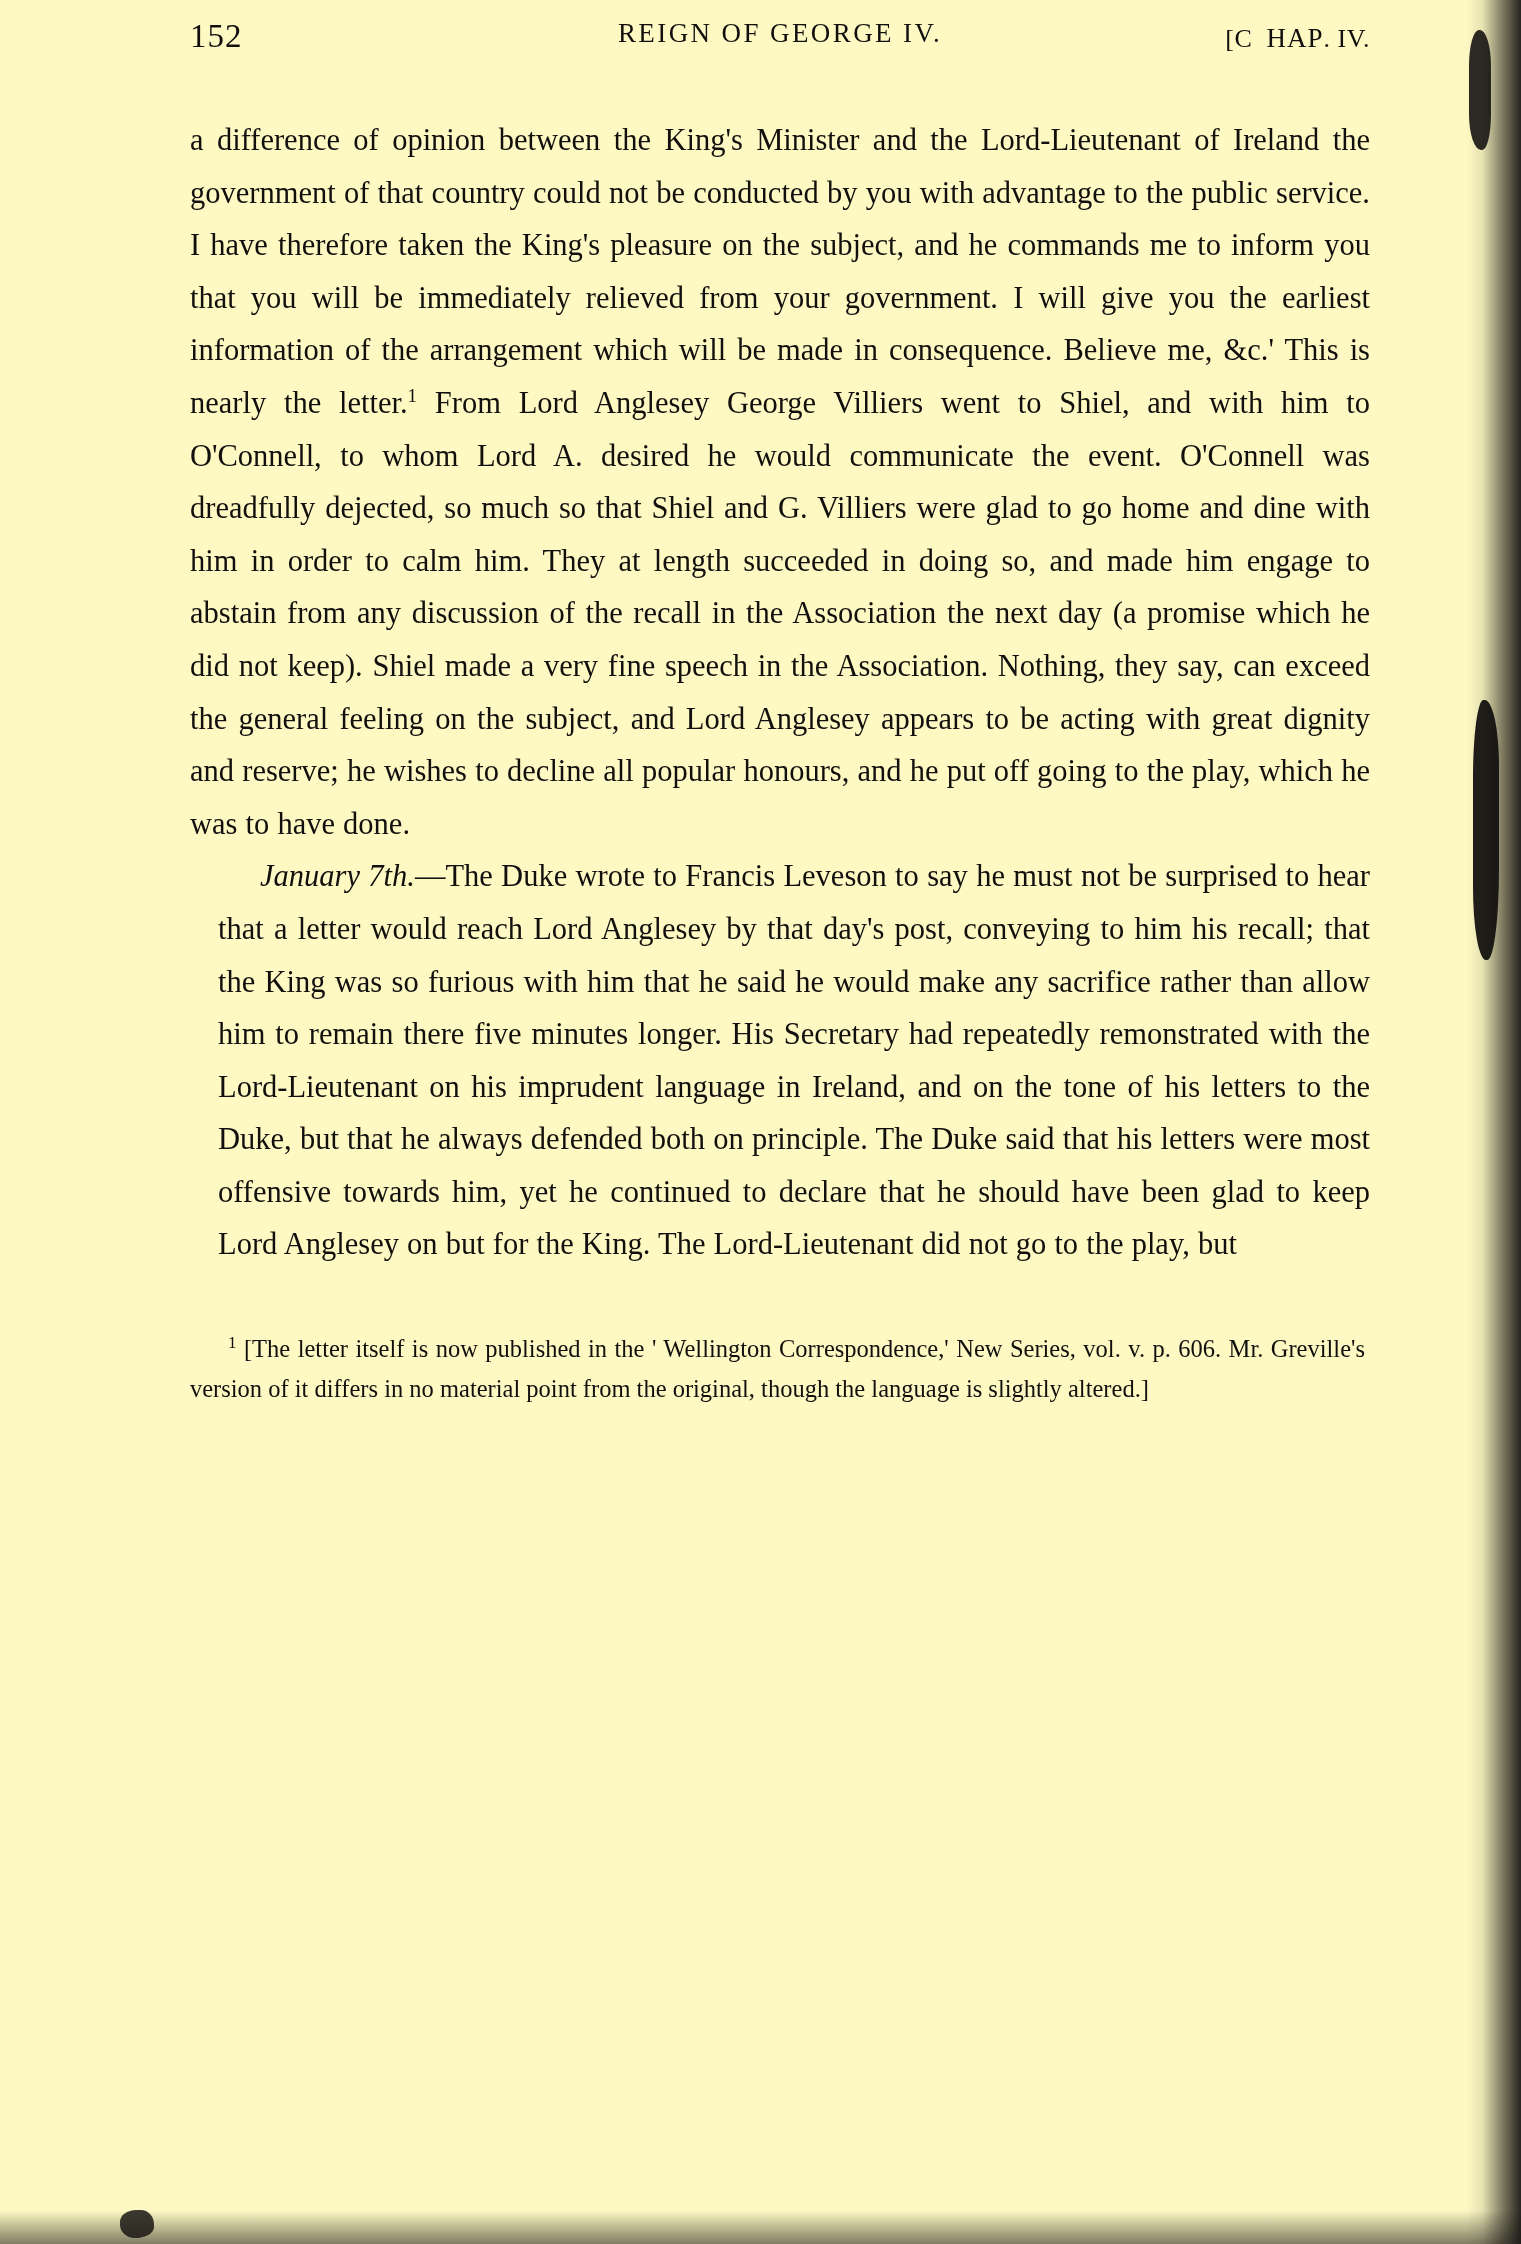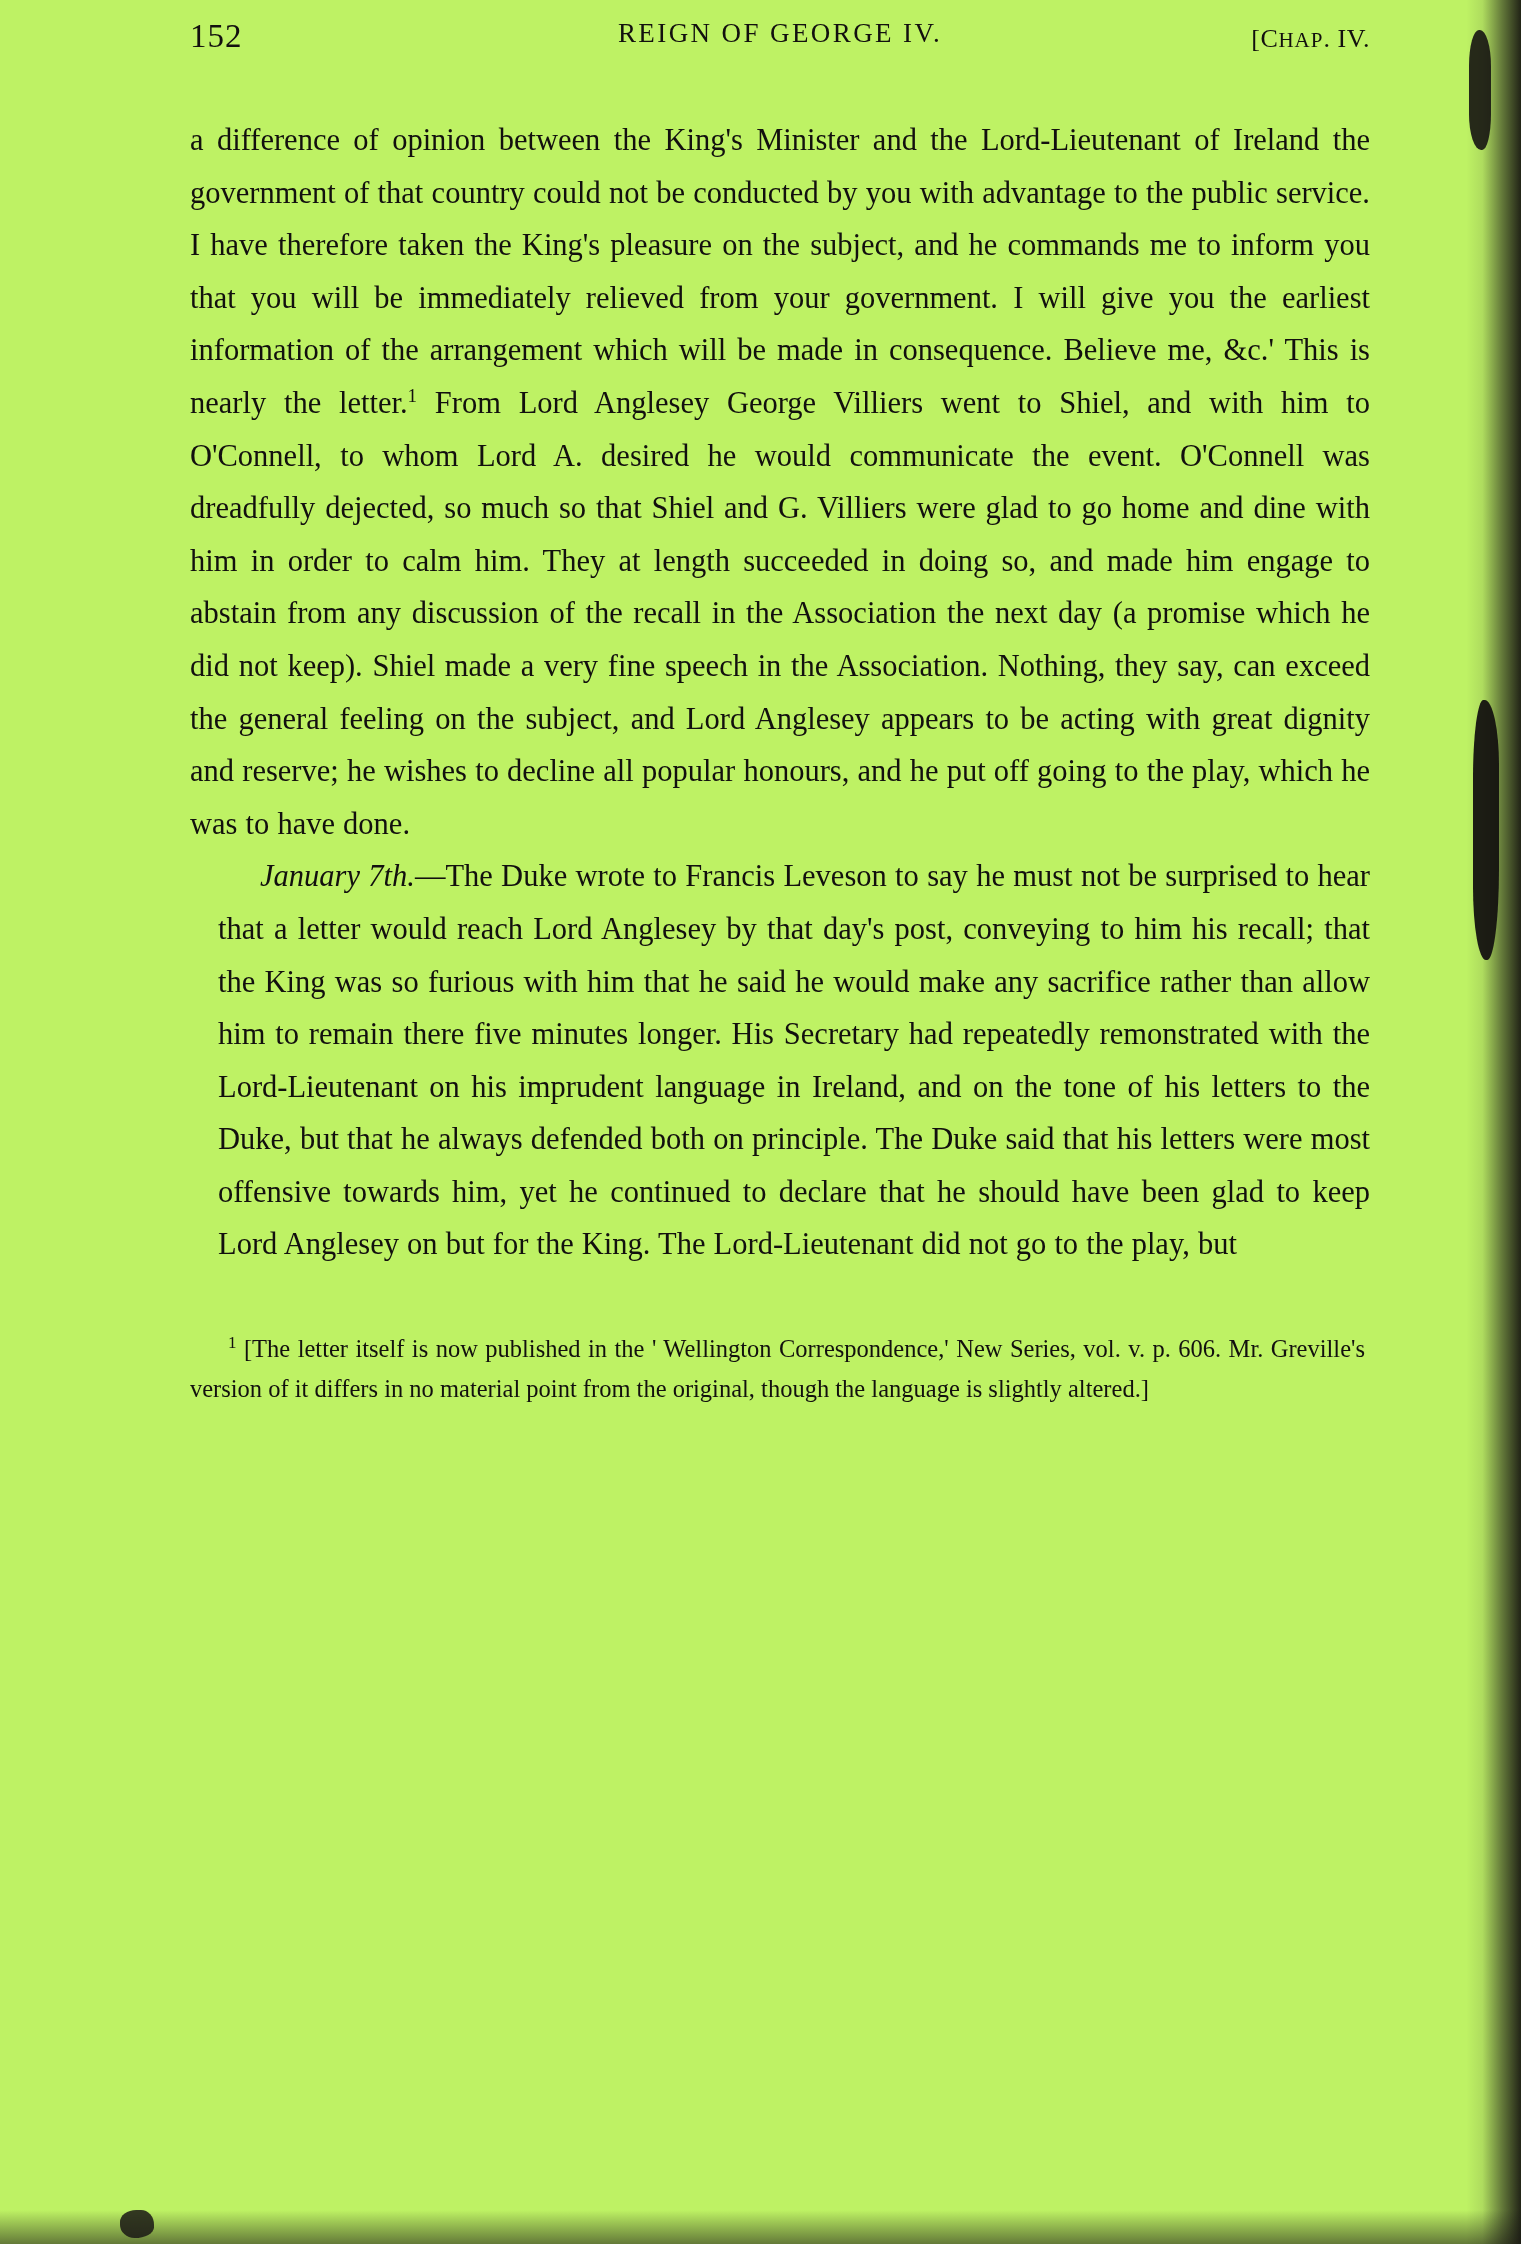--- a/index.html
+++ b/index.html
@@ -14,21 +14,21 @@
     overflow: hidden;
     font-family: "Liberation Serif", serif;
     color: #12100e;
   }
 
   .page {
     position: absolute;
     left: 0; top: 0;
     width: 1521px;
     height: 2244px;
-    background: #bef264;
+    background: #fef9c3;
   }
 
   
   .scan-edge-right {
     position: absolute;
     top: 0;
     right: 0;
     width: 70px;
     height: 2244px;
     background:
@@ -104,22 +104,23 @@
     text-align: center;
     font-size: 27px;
     letter-spacing: 2.4px;
   }
   .head-chapter {
     font-size: 26px;
     letter-spacing: 0.6px;
     white-space: nowrap;
   }
   .head-chapter .small-caps {
-    font-size: 21px;
+    font-size: 27px;
     letter-spacing: 1px;
+    margin-left: 14px;
   }
 
   
   .body-block {
     margin-top: 36px;
   }
   p.para {
     margin: 0;
     font-size: 30.5px;
     line-height: 52.6px;

